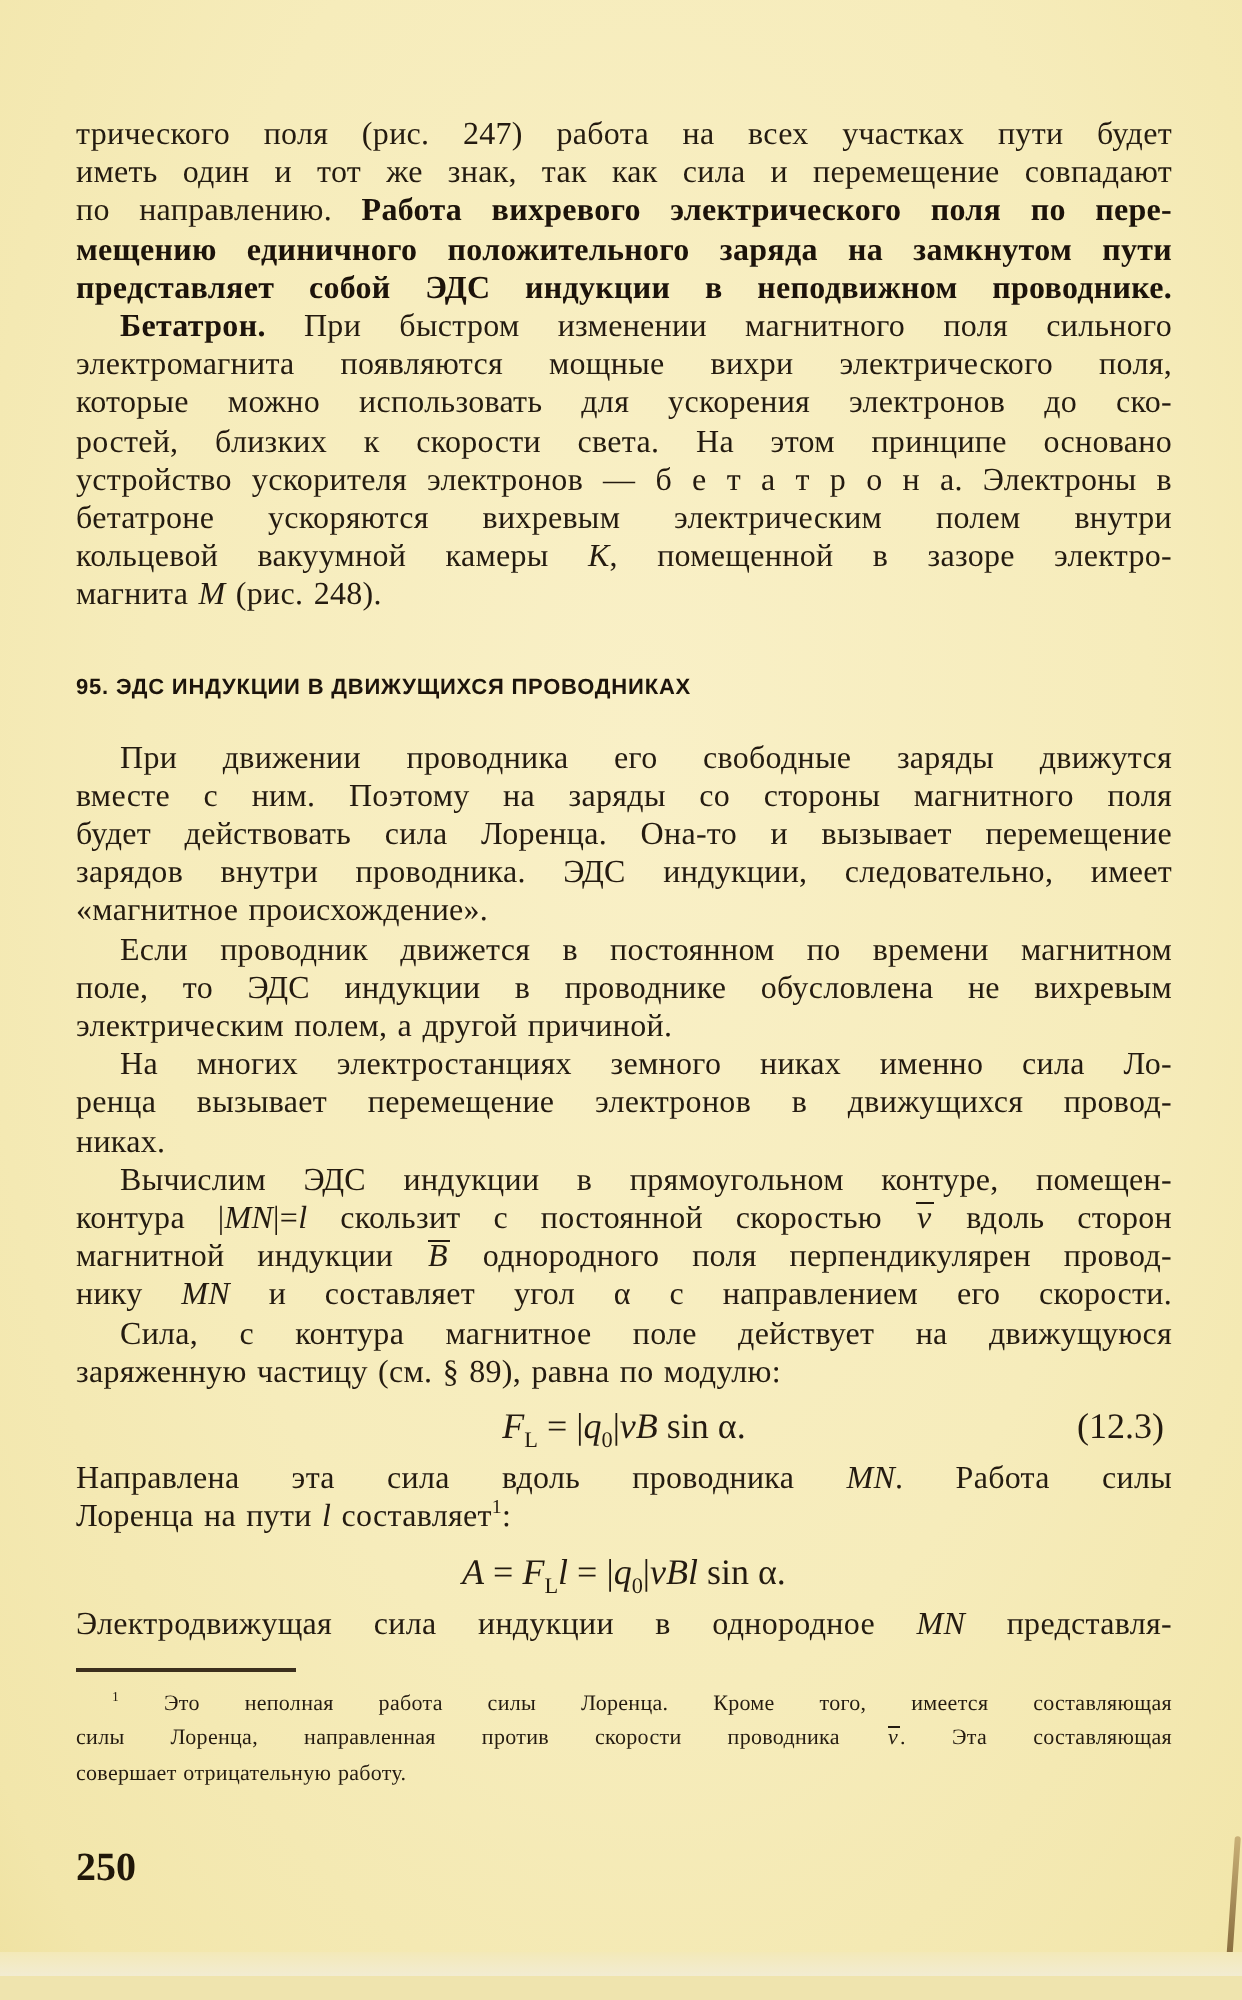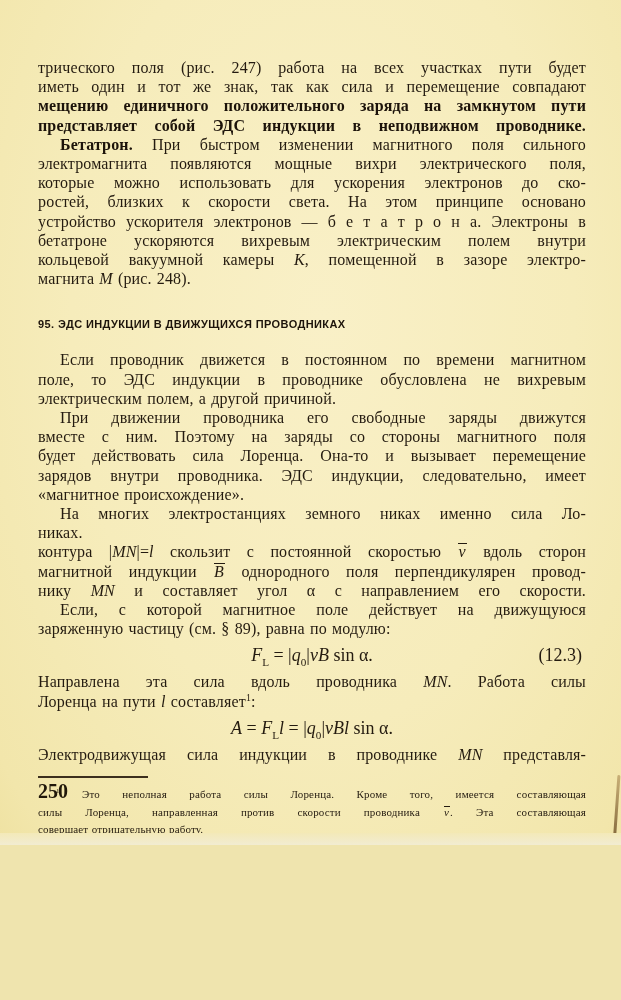--- a/index.html
+++ b/index.html
@@ -4,21 +4,21 @@
 <style>
   html,body { margin:0; padding:0; }
   body {
     width:621px; height:1000px;
     background:#efe4ae;
     font-family:"Liberation Serif", serif;
     overflow:hidden;
   }
   .page {
     position:relative;
-    width:621px; height:845px;
+    width:621px; height:988px;
     background:
       radial-gradient(ellipse at 52% 38%, #f9f0c7 0%, #f6ecbb 55%, #f2e6ab 92%, #efe2a2 100%);
     color:#241b10;
     overflow:hidden;
     text-decoration:underline;
   }
   .page::after { 
     content:""; position:absolute; left:0; right:0; bottom:0; height:12px;
     background:linear-gradient(#f3e9b8, #f2ecd2);
     pointer-events:none;
@@ -86,67 +86,70 @@
   }
 </style>
 </head>
 <body>
 
 <div class="page">
   <div class="content" id="content">
       <div class="para">
         <div class="line"><span>трического поля (рис. 247) работа на всех участках пути будет</span></div>
         <div class="line"><span>иметь один и тот же знак, так как сила и перемещение совпадают</span></div>
+        <div class="line"><span>по направлению. </span><span class="b">Работа вихревого электрического поля по пере-</span></div>
         <div class="line"><span class="b">мещению единичного положительного заряда на замкнутом пути</span></div>
         <div class="line"><span class="b">представляет собой ЭДС индукции в неподвижном проводнике.</span></div>
       </div>
       <div class="para">
         <div class="line indent"><span class="b">Бетатрон.</span><span> При быстром изменении магнитного поля сильного</span></div>
         <div class="line"><span>электромагнита появляются мощные вихри электрического поля,</span></div>
         <div class="line"><span>которые можно использовать для ускорения электронов до ско-</span></div>
         <div class="line"><span>ростей, близких к скорости света. На этом принципе основано</span></div>
         <div class="line"><span>устройство ускорителя электронов — б е т а т р о н а. Электроны в</span></div>
         <div class="line"><span>бетатроне ускоряются вихревым электрическим полем внутри</span></div>
         <div class="line"><span>кольцевой вакуумной камеры </span><span class="i">K</span><span>, помещенной в зазоре электро-</span></div>
         <div class="line end"><span>магнита </span><span class="i">M</span><span> (рис. 248).</span></div>
       </div>
       <h2 class="heading">95. ЭДС ИНДУКЦИИ В ДВИЖУЩИХСЯ ПРОВОДНИКАХ</h2>
       <div class="para">
-        <div class="line indent"><span>Если проводник движется в постоянном по времени магнитном</span></div>
-        <div class="line"><span>поле, то ЭДС индукции в проводнике обусловлена не вихревым</span></div>
-        <div class="line end"><span>электрическим полем, а другой причиной.</span></div>
-      </div>
-      <div class="para">
         <div class="line indent"><span>При движении проводника его свободные заряды движутся</span></div>
         <div class="line"><span>вместе с ним. Поэтому на заряды со стороны магнитного поля</span></div>
         <div class="line"><span>будет действовать сила Лоренца. Она-то и вызывает перемещение</span></div>
         <div class="line"><span>зарядов внутри проводника. ЭДС индукции, следовательно, имеет</span></div>
         <div class="line end"><span>«магнитное происхождение».</span></div>
       </div>
       <div class="para">
+        <div class="line indent"><span>Если проводник движется в постоянном по времени магнитном</span></div>
+        <div class="line"><span>поле, то ЭДС индукции в проводнике обусловлена не вихревым</span></div>
+        <div class="line end"><span>электрическим полем, а другой причиной.</span></div>
+      </div>
+      <div class="para">
         <div class="line indent"><span>На многих электростанциях земного никах именно сила Ло-</span></div>
+        <div class="line"><span>ренца вызывает перемещение электронов в движущихся провод-</span></div>
         <div class="line end"><span>никах.</span></div>
       </div>
       <div class="para">
+        <div class="line indent"><span>Вычислим ЭДС индукции в прямоугольном контуре, помещен-</span></div>
         <div class="line"><span>контура |</span><span class="i">MN</span><span>|=</span><span class="i">l</span><span> скользит с постоянной скоростью </span><span class="i vec">v</span><span> вдоль сторон</span></div>
         <div class="line"><span>магнитной индукции </span><span class="i vec">B</span><span> однородного поля перпендикулярен провод-</span></div>
         <div class="line"><span>нику </span><span class="i">MN</span><span> и составляет угол α с направлением его скорости.</span></div>
       </div>
       <div class="para">
-        <div class="line indent"><span>Если, с которой магнитное поле действует на движущуюся</span></div>
+        <div class="line indent"><span>Сила, с контура магнитное поле действует на движущуюся</span></div>
         <div class="line end"><span>заряженную частицу (см. § 89), равна по модулю:</span></div>
       </div>
       <div class="formula"><span><span class="i">F</span><sub>L</sub><span> = |</span><span class="i">q</span><sub>0</sub><span>|</span><span class="i">vB</span><span> sin α.</span></span><span class="eq-number">(12.3)</span></div>
       <div class="para">
         <div class="line"><span>Направлена эта сила вдоль проводника </span><span class="i">MN</span><span>. Работа силы</span></div>
         <div class="line end"><span>Лоренца на пути </span><span class="i">l</span><span> составляет</span><sup>1</sup><span>:</span></div>
       </div>
       <div class="formula"><span><span class="i">A</span><span> = </span><span class="i">F</span><sub>L</sub><span class="i">l</span><span> = |</span><span class="i">q</span><sub>0</sub><span>|</span><span class="i">vBl</span><span> sin α.</span></span></div>
       <div class="para">
-        <div class="line"><span>Электродвижущая сила индукции в проводнике </span><span class="i">MN</span><span> представля-</span></div>
+        <div class="line"><span>Электродвижущая сила индукции в однородное </span><span class="i">MN</span><span> представля-</span></div>
       </div>
       <div class="footnote-rule"></div>
       <div class="para footnote">
         <div class="line indent"><sup>1</sup><span> Это неполная работа силы Лоренца. Кроме того, имеется составляющая</span></div>
         <div class="line"><span>силы Лоренца, направленная против скорости проводника </span><span class="i vec">v</span><span>. Эта составляющая</span></div>
         <div class="line end"><span>совершает отрицательную работу.</span></div>
       </div>
     </div>
   <div class="pagenum">250</div>
   <div class="edge-right"></div>

